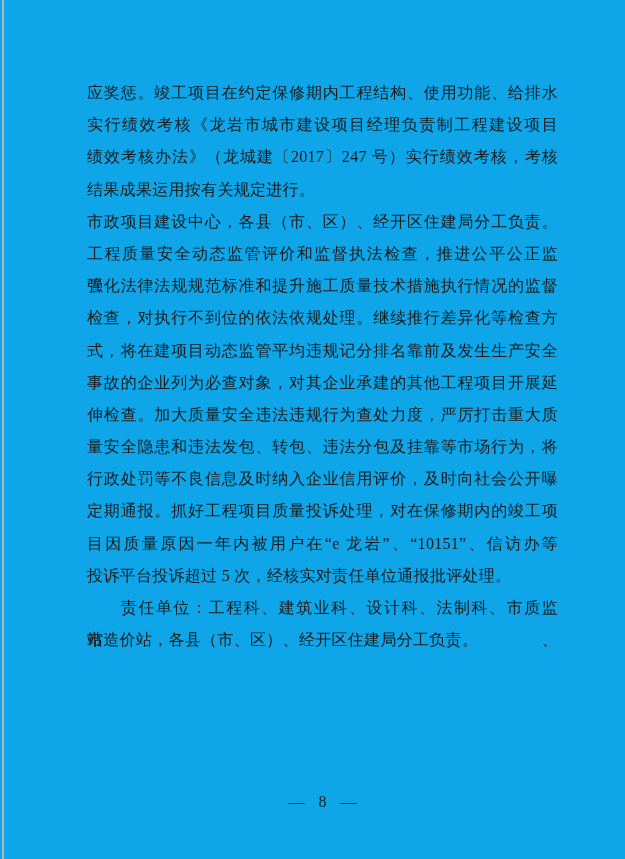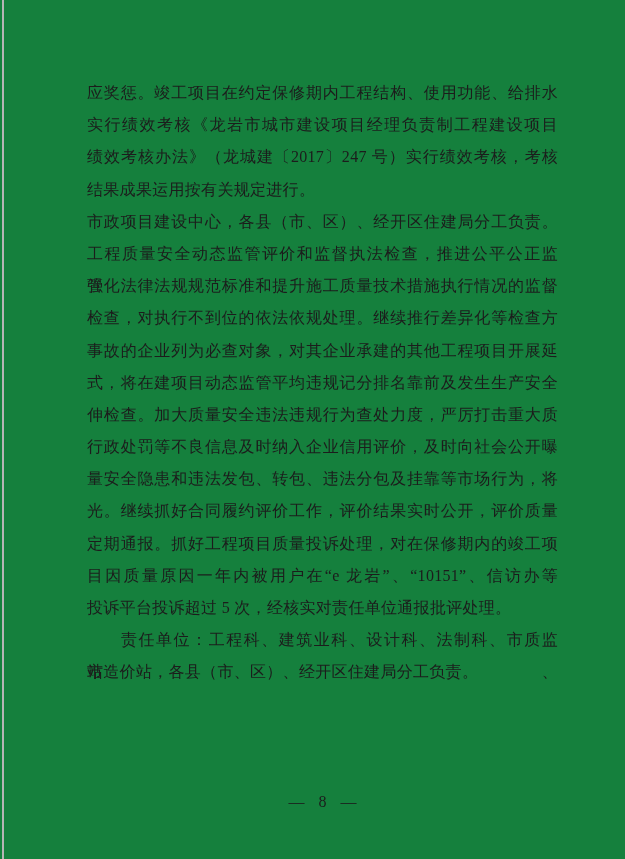--- a/index.html
+++ b/index.html
@@ -1,19 +1,19 @@
 <!DOCTYPE html>
 <html><head>
 <meta charset="utf-8">
 <style>
   html,body{margin:0;padding:0;}
   .page{
     position:relative;
     width:625px;height:859px;
-    background:#15803d;
+    background:#0ea5e9;
     overflow:hidden;
     font-family:"Liberation Serif","DejaVu Serif",serif;
     color:#1c1c1c;
   }
   .edge-line{
     position:absolute;left:2px;top:0;width:2px;height:100%;
     background:#b5b5b5;
   }
   .text-block{
     position:absolute;left:87px;top:77px;width:471px;
@@ -47,26 +47,25 @@
   <div class="edge-line"></div>
   <div class="text-block">
       <div class="line justify">应奖惩。竣工项目在约定保修期内工程结构、使用功能、给排水</div>
       <div class="line justify">实行绩效考核《龙岩市城市建设项目经理负责制工程建设项目</div>
       <div class="line justify">绩效考核办法》（龙城建〔2017〕247 号）实行绩效考核，考核</div>
       <div class="line">结果成果运用按有关规定进行。</div>
       <div class="line justify">市政项目建设中心，各县（市、区）、经开区住建局分工负责。</div>
       <div class="line justify">工程质量安全动态监管评价和监督执法检查，推进公平公正监管，</div>
       <div class="line justify">强化法律法规规范标准和提升施工质量技术措施执行情况的监督</div>
       <div class="line justify">检查，对执行不到位的依法依规处理。继续推行差异化等检查方</div>
+      <div class="line justify">式，将在建项目动态监管平均违规记分排名靠前及发生生产安全</div>
       <div class="line justify">事故的企业列为必查对象，对其企业承建的其他工程项目开展延</div>
-      <div class="line justify">式，将在建项目动态监管平均违规记分排名靠前及发生生产安全</div>
       <div class="line justify">伸检查。加大质量安全违法违规行为查处力度，严厉打击重大质</div>
+      <div class="line justify">量安全隐患和违法发包、转包、违法分包及挂靠等市场行为，将</div>
       <div class="line justify">行政处罚等不良信息及时纳入企业信用评价，及时向社会公开曝</div>
-      <div class="line justify">量安全隐患和违法发包、转包、违法分包及挂靠等市场行为，将</div>
-      <div class="line justify">光。继续抓好合同履约评价工作，评价结果实时公开，评价质量</div>
       <div class="line justify">定期通报。抓好工程项目质量投诉处理，对在保修期内的竣工项</div>
       <div class="line justify">目因质量原因一年内被用户在“e 龙岩”、“10151”、信访办等</div>
       <div class="line">投诉平台投诉超过 5 次，经核实对责任单位通报批评处理。</div>
       <div class="line indent justify">责任单位：工程科、建筑业科、设计科、法制科、市质监站、</div>
       <div class="line">市造价站，各县（市、区）、经开区住建局分工负责。</div>
     </div>
   <div class="footer">— 8 —</div>
 </div>
 
 </body></html>

